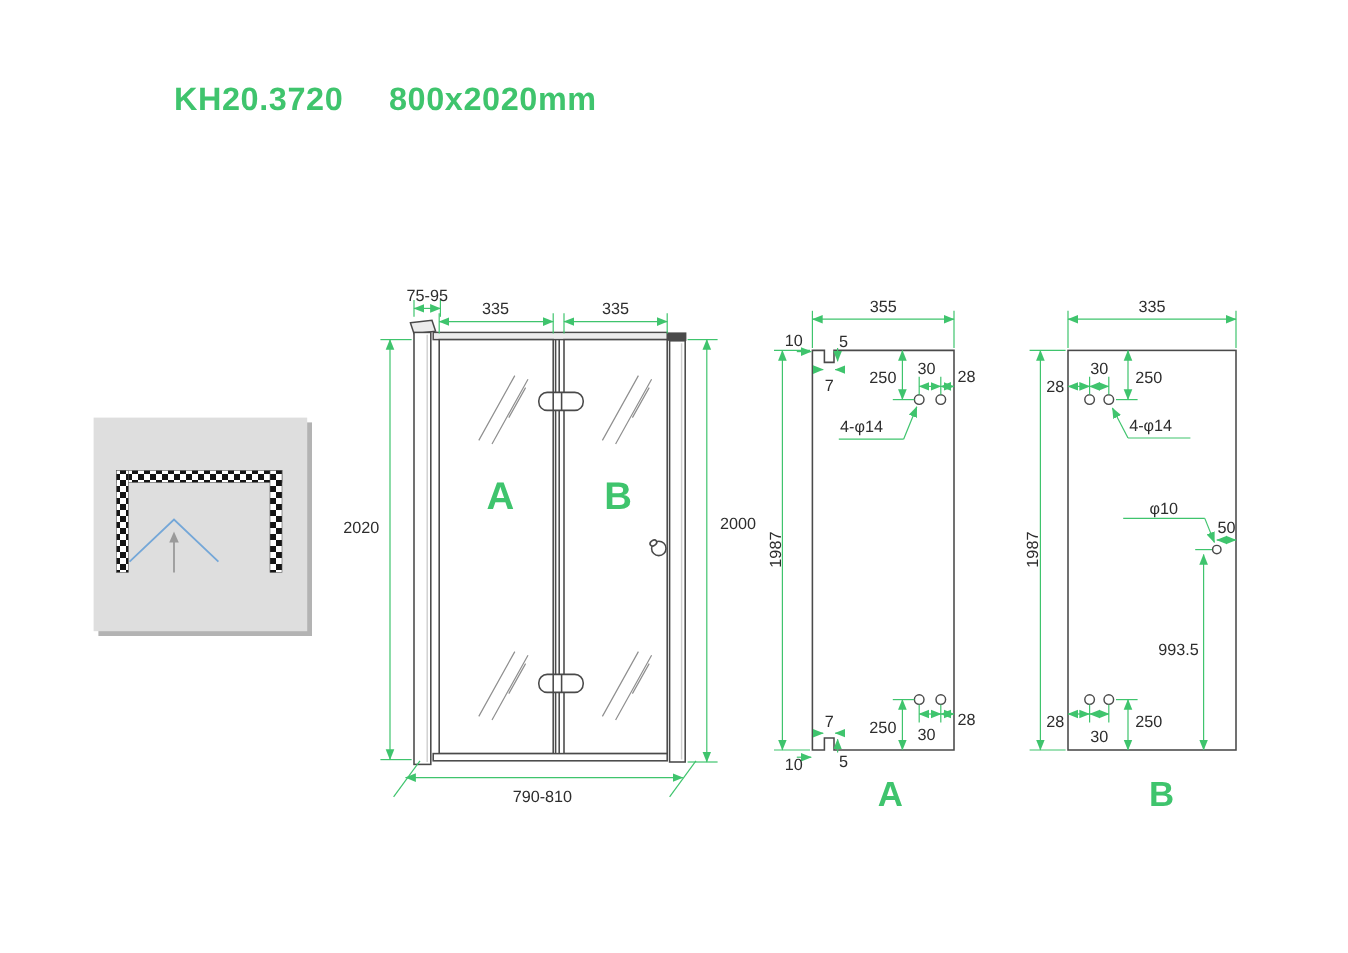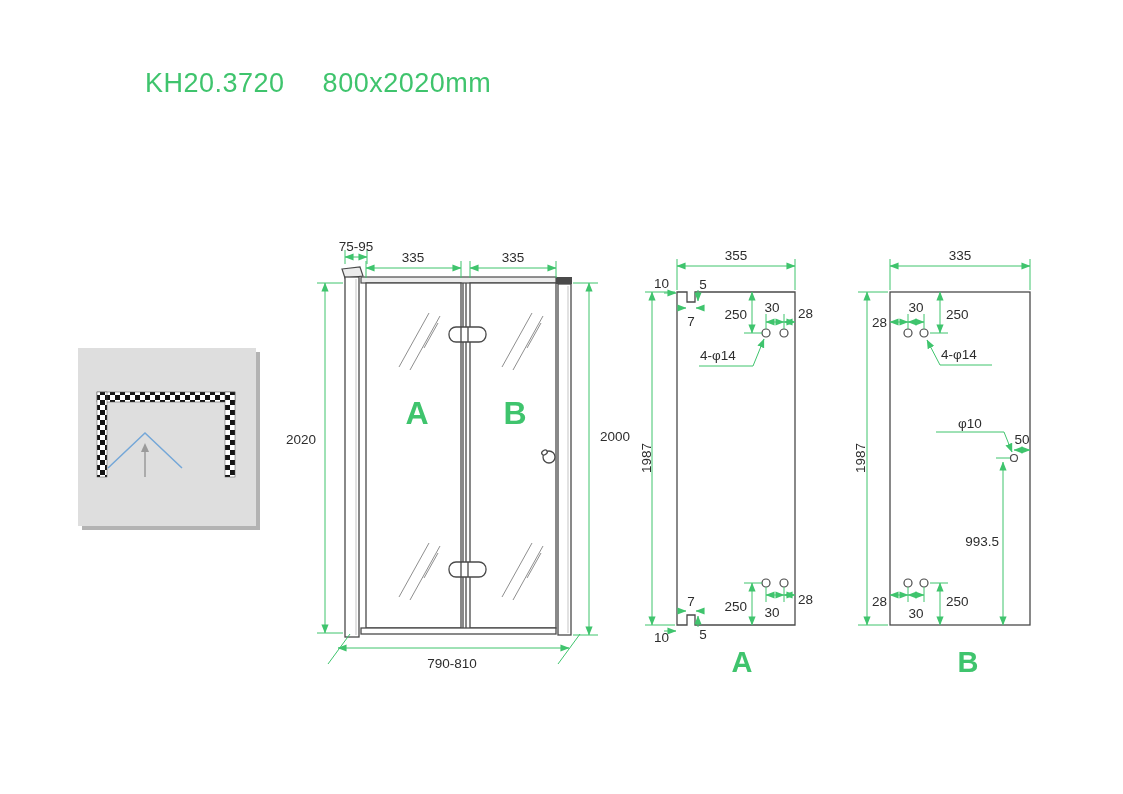--- a/index.html
+++ b/index.html
@@ -1,18 +1,18 @@
 <!DOCTYPE html>
 <html style="--accent-green: #3fc46d; --line-dark: #4a4a4a; --text-dark: #2d2d2d; --glass-hatch: #8f8f8f; --thumb-bg: #dedede; --thumb-shadow: #b3b3b3; --checker-dark: #151515; --door-swing-blue: #74a7d8; --pointer-gray: #9a9a9a;"><head>
 <meta charset="utf-8">
 <style>
   html,body{margin:0;padding:0;background:#fff;}
   .page{position:relative;width:1123px;height:794px;background:#fff;overflow:hidden;
         font-family:"Liberation Sans",sans-serif;}
-  .title{position:absolute;left:145px;top:68px;font-size:27px;font-weight:normal;
+  .title{position:absolute;left:145px;top:68px;font-size:27px;font-weight:bold;
          color:var(--accent-green,#3fc46d);letter-spacing:.5px;text-align:right;}
   .title .model{margin-right:38px;}
   svg{position:absolute;left:0;top:0;}
   
   .ol  {stroke:var(--line-dark,#4a4a4a);stroke-width:1.3;fill:none;}
   .olf {stroke:var(--line-dark,#4a4a4a);stroke-width:1.3;fill:#ffffff;}
   .olg {stroke:var(--line-dark,#4a4a4a);stroke-width:1.2;fill:#ececec;}
   .gl  {stroke:var(--accent-green,#3fc46d);stroke-width:1;fill:none;}
   .d2  {stroke:var(--accent-green,#3fc46d);stroke-width:1;fill:none;
         marker-start:url(#ar);marker-end:url(#ar);}

